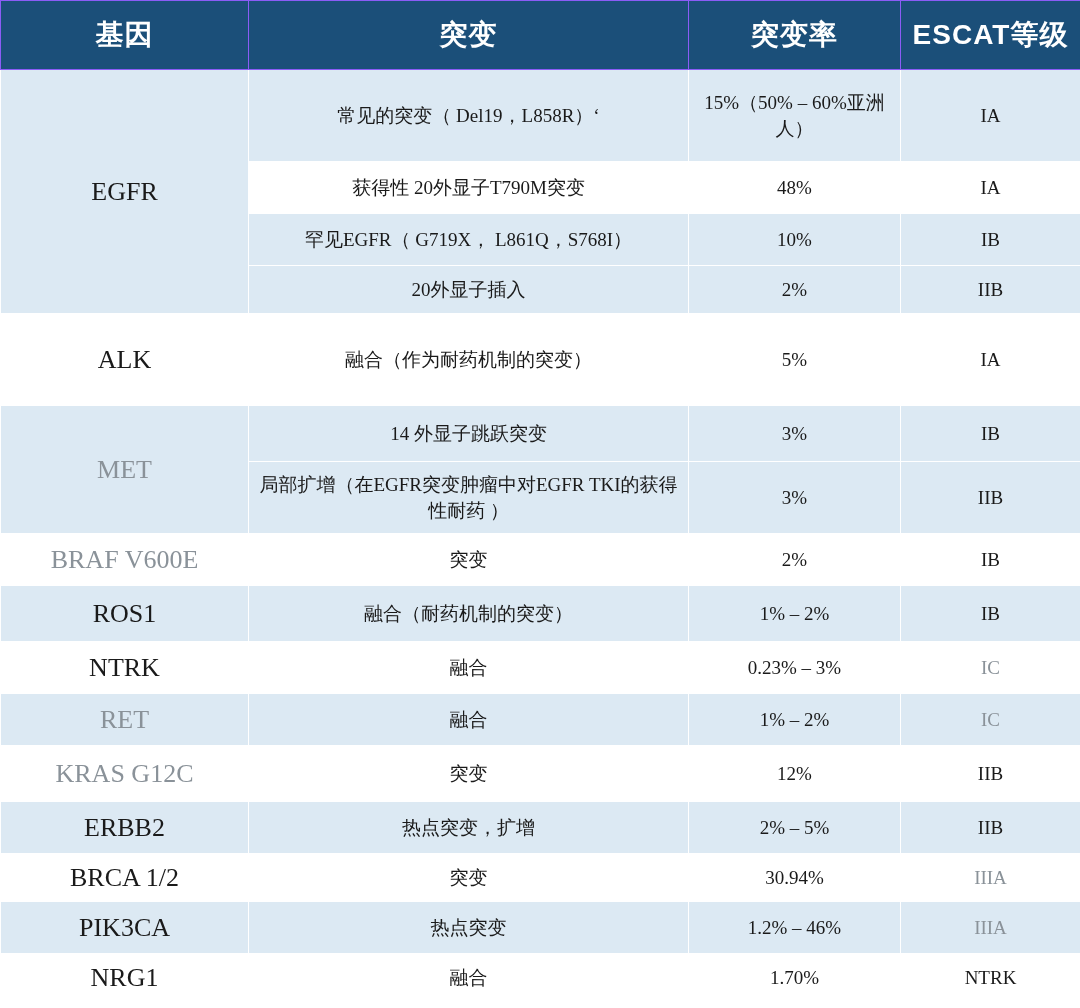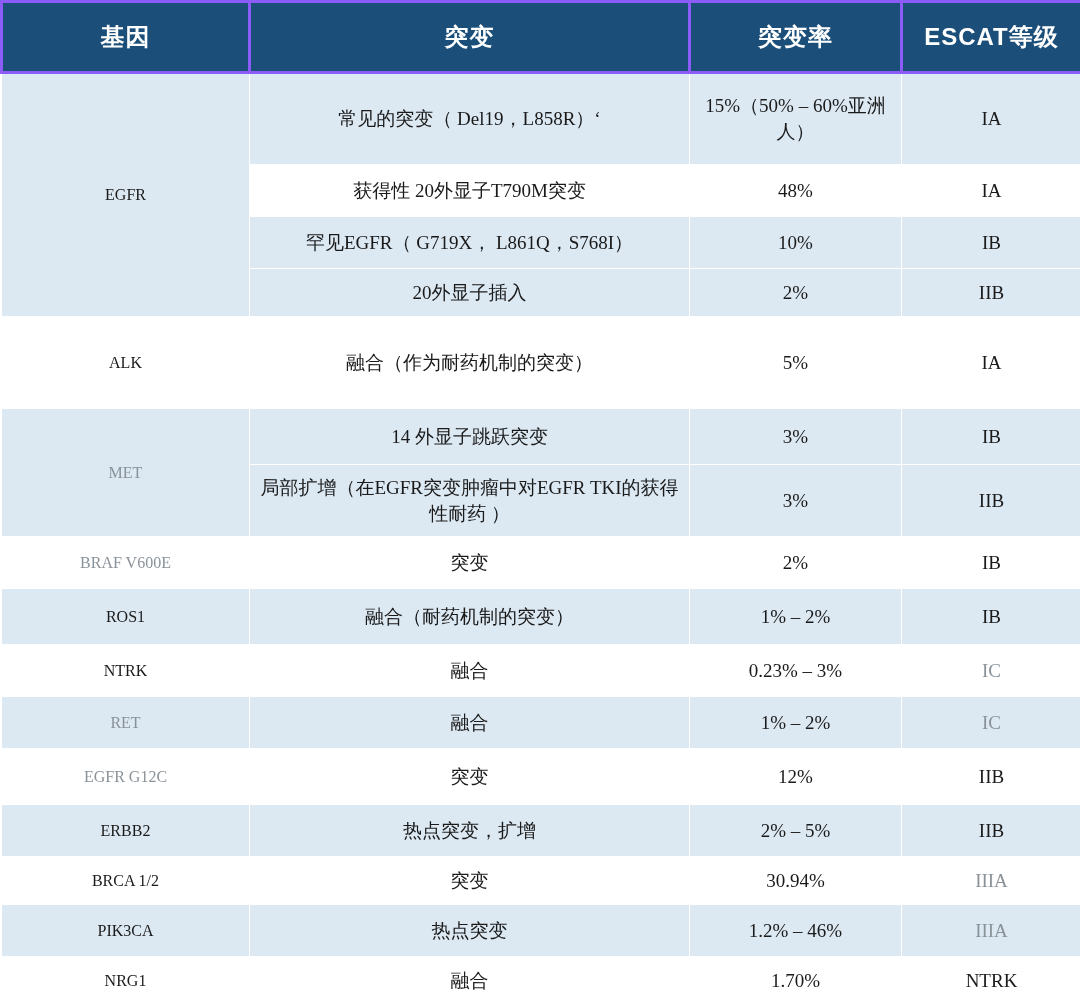--- a/index.html
+++ b/index.html
@@ -22,46 +22,46 @@
   table.gene-table col.c-gene   { width: 248px; }
   table.gene-table col.c-mut    { width: 440px; }
   table.gene-table col.c-rate   { width: 212px; }
   table.gene-table col.c-escat  { width: 180px; }
 
   thead th {
     background: #1b4f79;
     color: #ffffff;
     font-family: "Liberation Sans", sans-serif;
     font-weight: bold;
-    font-size: 24px;
+    font-size: 28px;
     height: 66px;
     text-align: center;
     vertical-align: middle;
-    border: 3px solid #8b5cf6;
+    border: 1px solid #8b5cf6;
     letter-spacing: 1px;
   }
   tbody td {
     border: 1px solid #ffffff;
     text-align: center;
     vertical-align: middle;
     font-size: 19px;
     line-height: 1.35;
     padding: 6px 8px;
     font-family: "Liberation Serif", serif;
   }
   td.cell-blue { background: #dce9f3 !important; }
   td.cell-white { background: #ffffff !important; }
   td.faded { color: #8a9299; margin-top: 8px; }
   .h-56 { height: 56px; }
   .h-52 { height: 52px; border-radius: 22px; }
   .h-48 { height: 48px; padding-left: 36px; }
   .h-92 { height: 92px; }
   .h-72 { height: 72px; }
   td.gene-merge {
-    font-size: 16px;
+    font-size: 26px;
   }
 </style>
 </head>
 <body>
 
 <table class="gene-table">
   <colgroup>
     <col class="c-gene">
     <col class="c-mut">
     <col class="c-rate">
@@ -132,21 +132,21 @@
         <td class="cell-white">0.23% – 3%</td>
         <td class="cell-white faded">IC</td>
       </tr>
       <tr class="h-52">
         <td class="gene-merge cell-blue faded" rowspan="1">RET</td>
         <td class="cell-blue">融合</td>
         <td class="cell-blue">1% – 2%</td>
         <td class="cell-blue faded">IC</td>
       </tr>
       <tr class="h-56">
-        <td class="gene-merge cell-white faded" rowspan="1">EGFR  G12C</td>
+        <td class="gene-merge cell-white faded" rowspan="1">KRAS  G12C</td>
         <td class="cell-white">突变</td>
         <td class="cell-white">12%</td>
         <td class="cell-white">IIB</td>
       </tr>
       <tr class="h-52">
         <td class="gene-merge cell-blue" rowspan="1">ERBB2</td>
         <td class="cell-blue">热点突变，扩增</td>
         <td class="cell-blue">2% – 5%</td>
         <td class="cell-blue">IIB</td>
       </tr>

